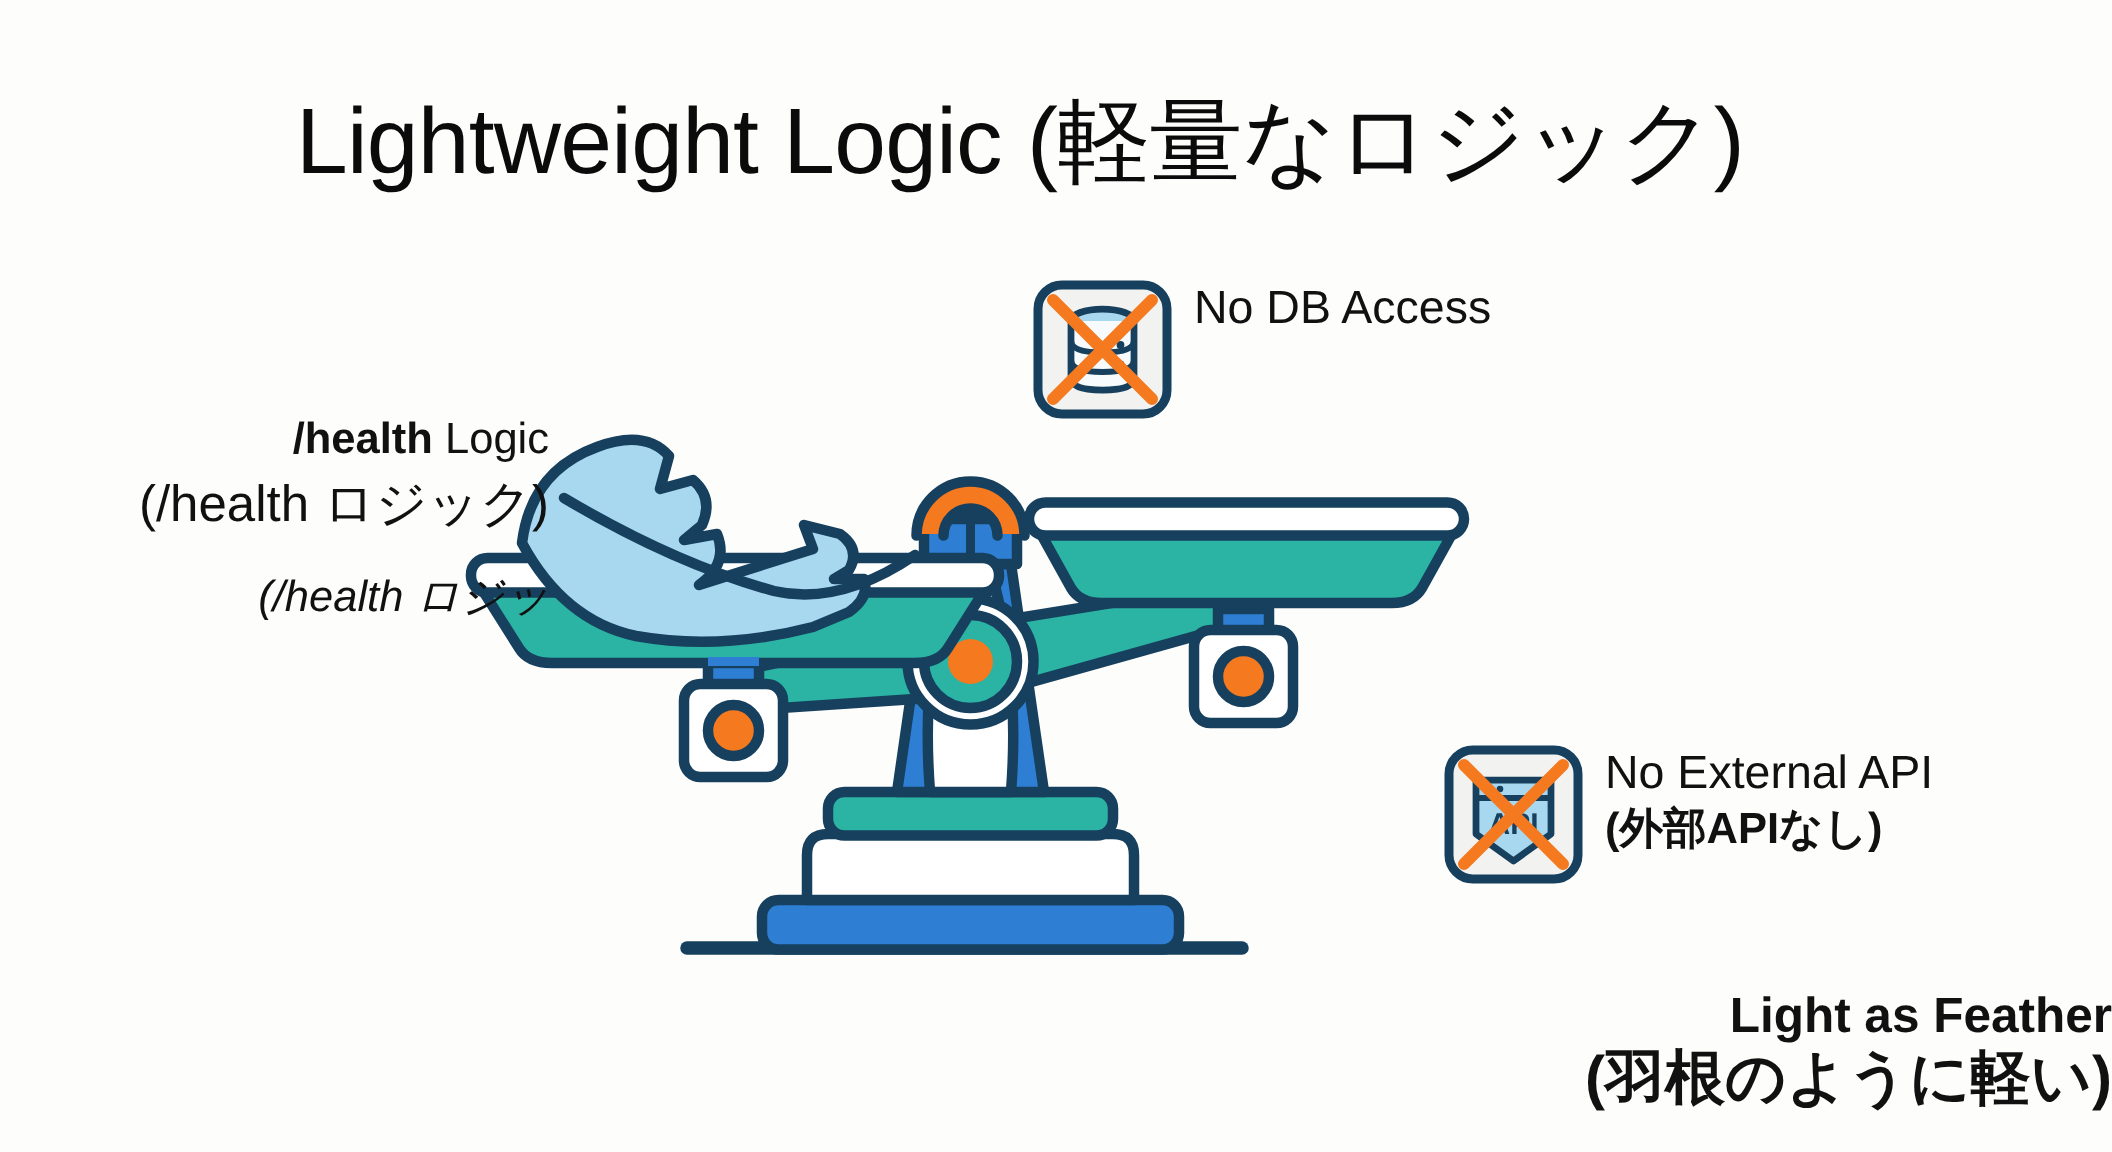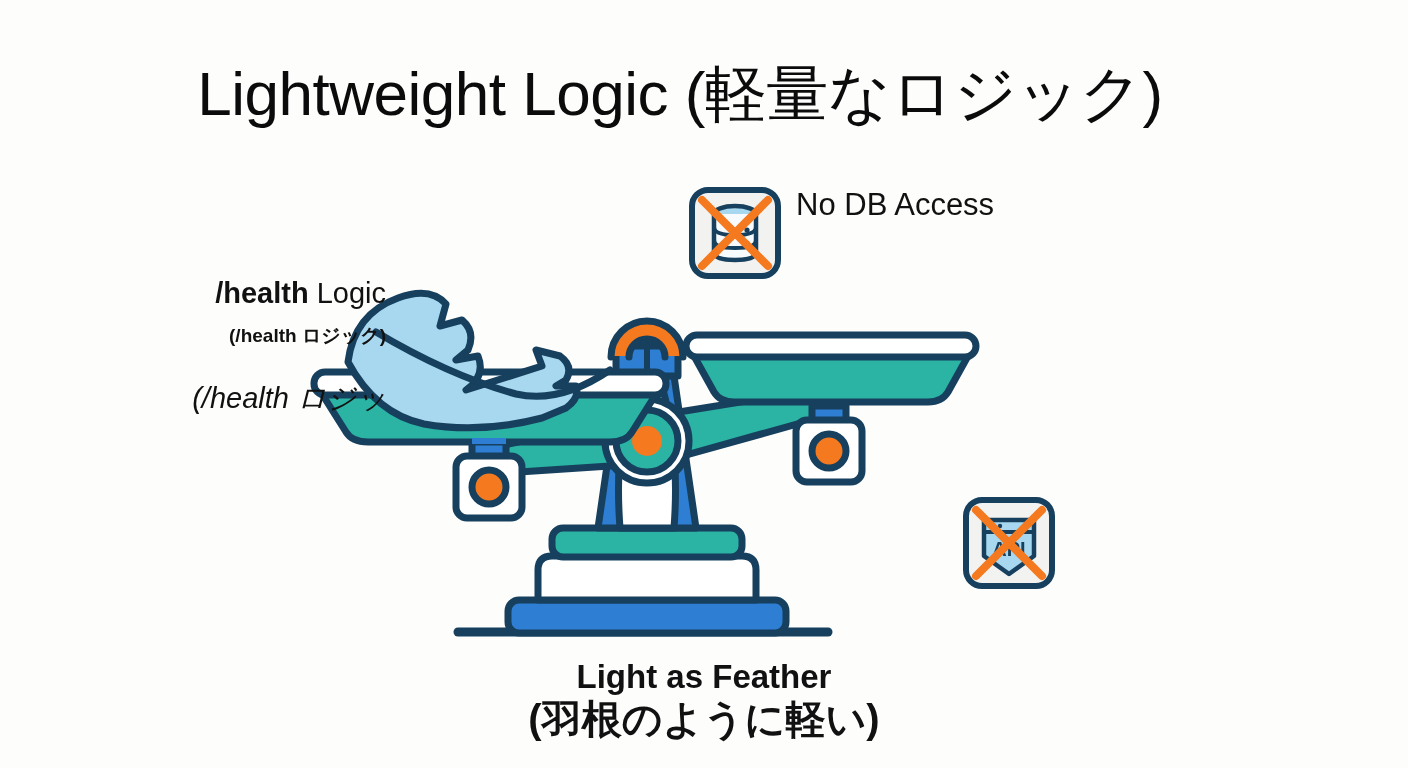--- a/index.html
+++ b/index.html
@@ -37,37 +37,36 @@
     position: absolute;
     left: 280px;
     top: 180px;
     width: 720px;
     height: 470px;
   }
 
   
   #left-labels {
     position: absolute;
-    left: 66px;
+    left: 46px;
     top: 272px;
     width: 320px;
     text-align: right;
     color: #111111;
   }
   #left-labels .l1 {
     font-size: 29px;
     line-height: 42px;
     white-space: nowrap;
   }
   #left-labels .l1 b { font-weight: 700; }
   #left-labels .l2 {
-    font-size: 19px;
+    font-size: 34px;
     line-height: 44px;
     white-space: nowrap;
-    font-weight: bold;
   }
   #left-labels .l3 {
     font-size: 29px;
     line-height: 44px;
     margin-top: 18px;
     white-space: nowrap;
     font-style: italic;
   }
 
   
@@ -100,21 +99,21 @@
 
   #callout-db   { left: 688px; top: 186px; }
   #callout-api  { left: 962px; top: 496px; }
 
   
   #caption {
     position: absolute;
     left: 0;
     top: 656px;
     width: 1408px;
-    text-align: center;
+    text-align: right;
     color: #111111;
   }
   #caption .cap-en {
     font-size: 33px;
     line-height: 42px;
     font-weight: 700;
   }
   #caption .cap-ja {
     font-size: 40px;
     line-height: 42px;
@@ -240,20 +239,22 @@
         <path d="M22 24 L72 24 L72 60 L47 78 L22 60 Z" fill="#a8d8f0" stroke="#16405e" stroke-width="4.5" stroke-linejoin="round"></path>
         <line x1="22" y1="36" x2="72" y2="36" stroke="#16405e" stroke-width="4"></line>
         <circle cx="30" cy="30" r="2.2" fill="#16405e"></circle>
         <circle cx="38" cy="30" r="2.2" fill="#16405e"></circle>
         <text x="47" y="60" text-anchor="middle" font-family="Liberation Sans, sans-serif" font-size="20" font-weight="700" fill="#16405e">API</text>
         <line x1="14" y1="14" x2="80" y2="80" stroke="#f4791f" stroke-width="8" stroke-linecap="round"></line>
         <line x1="80" y1="14" x2="14" y2="80" stroke="#f4791f" stroke-width="8" stroke-linecap="round"></line>
       </svg>
     </div>
     <div class="c-text">
+      <div class="c-en">No External API</div>
+      <div class="c-ja">(外部APIなし)</div>
     </div>
   </div>
 
   <div id="caption">
     <div class="cap-en">Light as Feather</div>
     <div class="cap-ja">(羽根のように軽い)</div>
   </div>
 
 </div>
 

